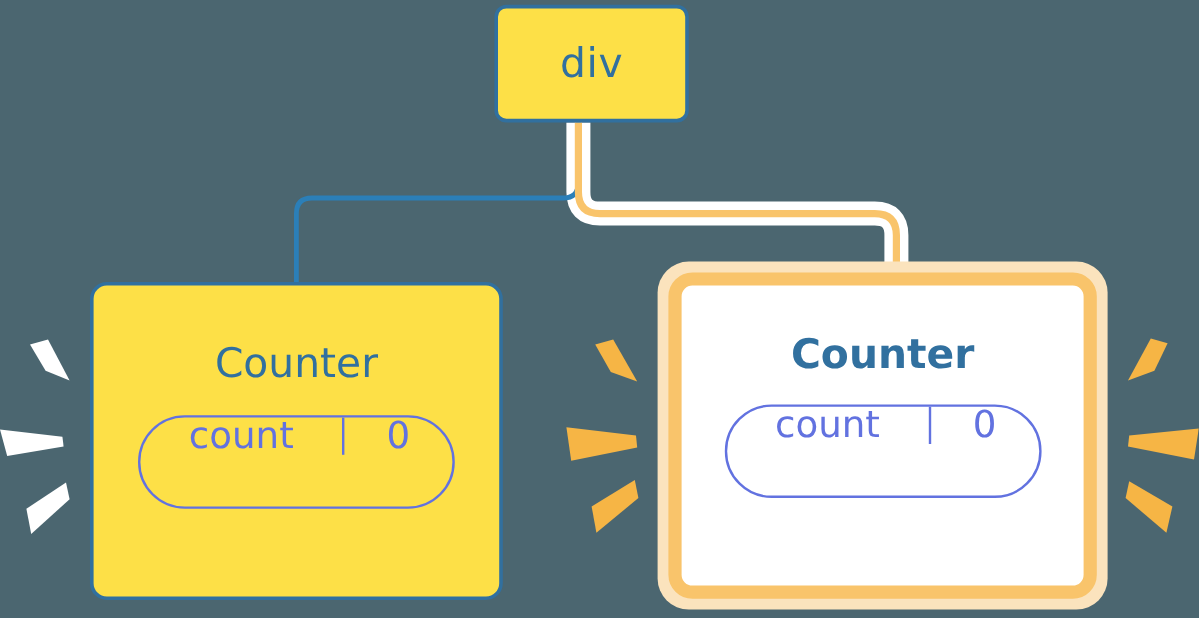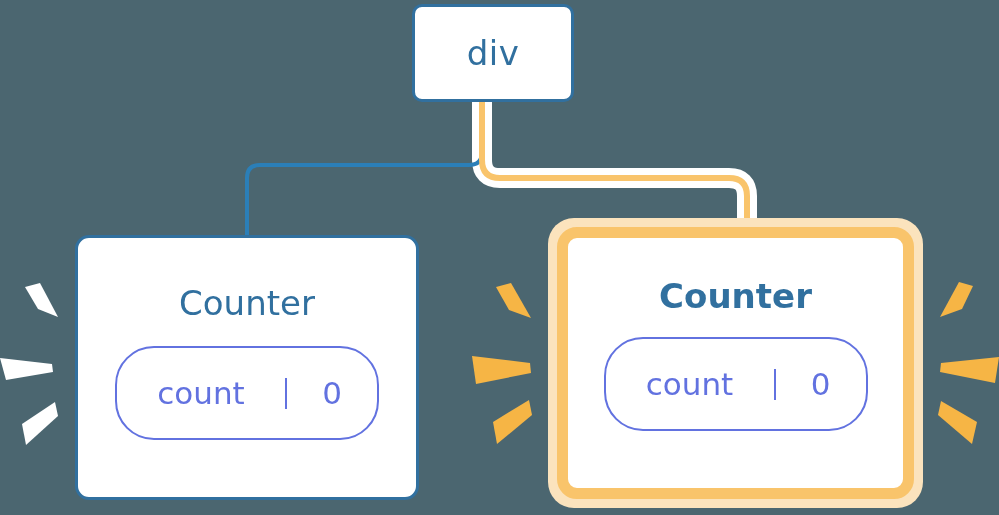--- a/index.html
+++ b/index.html
@@ -11,21 +11,21 @@
     position:relative;
   }
   #stage{position:absolute;inset:0;width:999px;height:515px;}
 
   
   #wires{position:absolute;left:0;top:0;width:999px;height:515px;}
 
   
   .node{
     position:absolute;
-    background:#ffffff;
+    background:#fde047;
     box-sizing:border-box;
     display:flex;
     flex-direction:column;
     align-items:center;
   }
 
   .node-root{
     left:412px;top:4px;width:162px;height:98px;
     border:3px solid #31709f;
     border-radius:10px;
@@ -74,23 +74,23 @@
     margin-top:41px;
     font-size:34px;
     color:#31709f;
     font-weight:700;
     line-height:1;
   }
 
   
   .pill{
     margin-top:26px;
-    height:94px;
+    height:78px;
     display:flex;
-    align-items:center;
+    align-items:flex-start;
     border:2px solid #6272e0;
     border-radius:39px;
     box-sizing:border-box;
     background:transparent;
   }
   .pill-key,.pill-val{
     display:flex;align-items:center;justify-content:center;
     color:#6272e0;
     font-size:31px;
     line-height:1;

